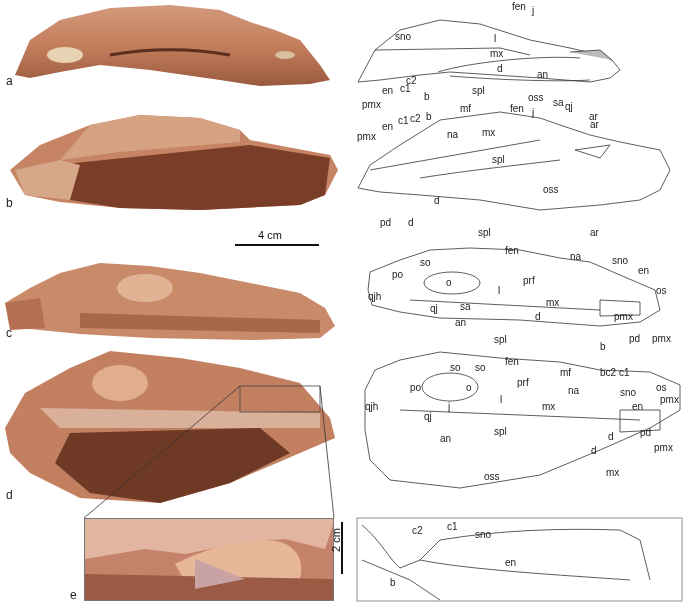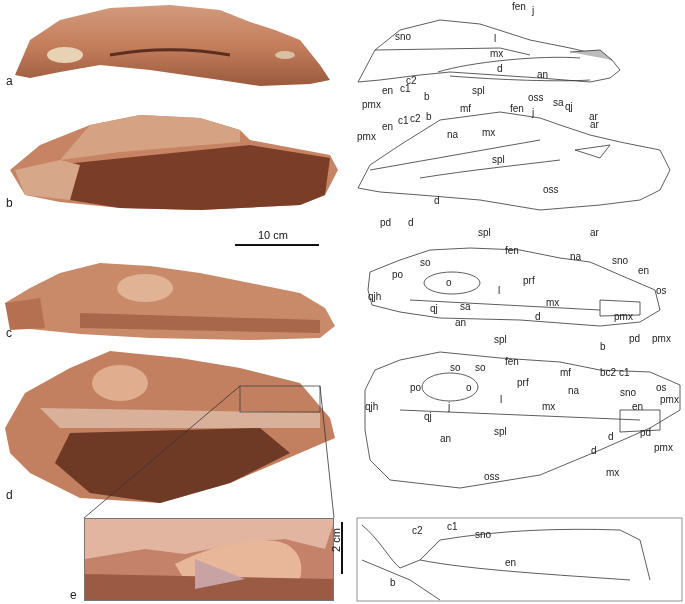--- a/index.html
+++ b/index.html
@@ -35,21 +35,21 @@
 <div class="photo" style="left:0;top:110px;width:340px;height:110px;">
   <svg width="340" height="110">
     <path d="M10,60 L40,35 L90,15 L140,5 L200,8 L240,20 L250,30 L330,45 L338,60 L325,85 L300,95 L200,100 L120,98 L60,92 L25,85 Z" fill="#c68464"></path>
     <path d="M55,55 L250,35 L330,48 L325,85 L300,95 L200,100 L120,98 L70,90 Z" fill="#7a3e28"></path>
     <path d="M15,60 L60,50 L80,55 L70,90 L25,85 Z" fill="#d7a78a"></path>
     <path d="M90,15 L140,5 L200,8 L240,20 L240,32 L120,42 L60,50 Z" fill="#d6a284"></path>
   </svg>
 </div>
 <div class="panel-letter" style="left:6px;top:196px;">b</div>
 
-<div class="scale-text" style="left:258px;top:229px;">10 cm</div>
+<div class="scale-text" style="left:258px;top:229px;">4 cm</div>
 <div class="abs" style="left:235px;top:244px;width:84px;height:2px;background:#111;"></div>
 
 <div class="photo" style="left:0;top:258px;width:340px;height:90px;">
   <svg width="340" height="90">
     <path d="M5,45 L30,30 L60,15 L100,5 L150,8 L200,15 L250,25 L300,35 L325,50 L335,68 L320,80 L250,82 L150,80 L80,76 L20,70 Z" fill="#c98a6a"></path>
     <ellipse cx="145" cy="30" rx="28" ry="14" fill="#e0b394"></ellipse>
     <path d="M80,55 L320,62 L320,75 L80,70 Z" fill="#a8674a"></path>
     <path d="M5,45 L40,40 L45,70 L10,72 Z" fill="#b57051"></path>
   </svg>
 </div>

